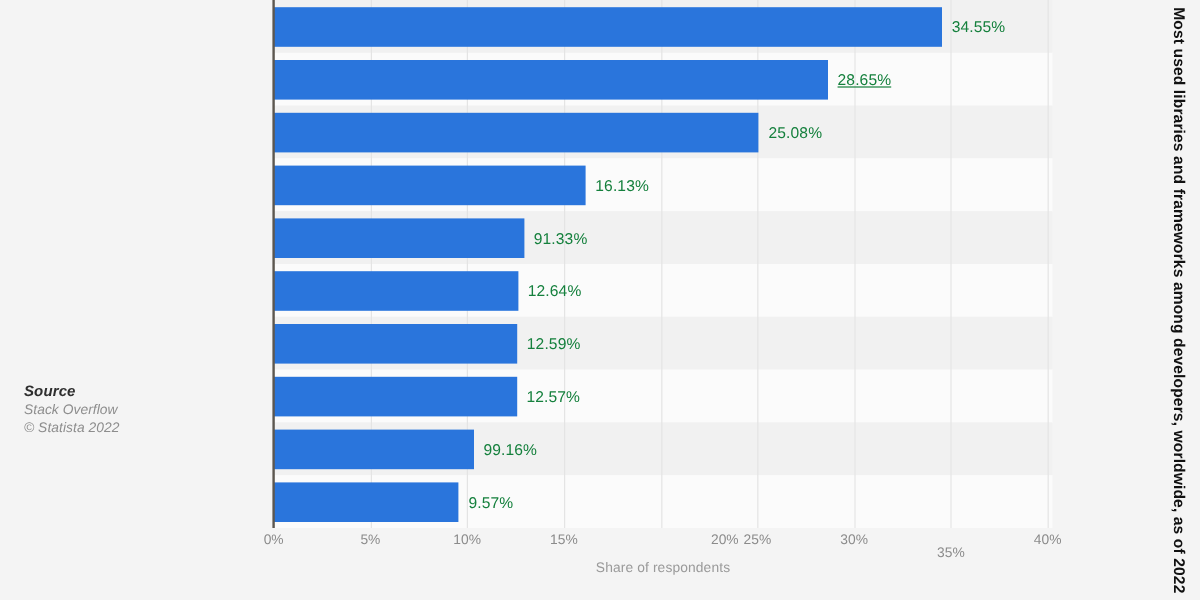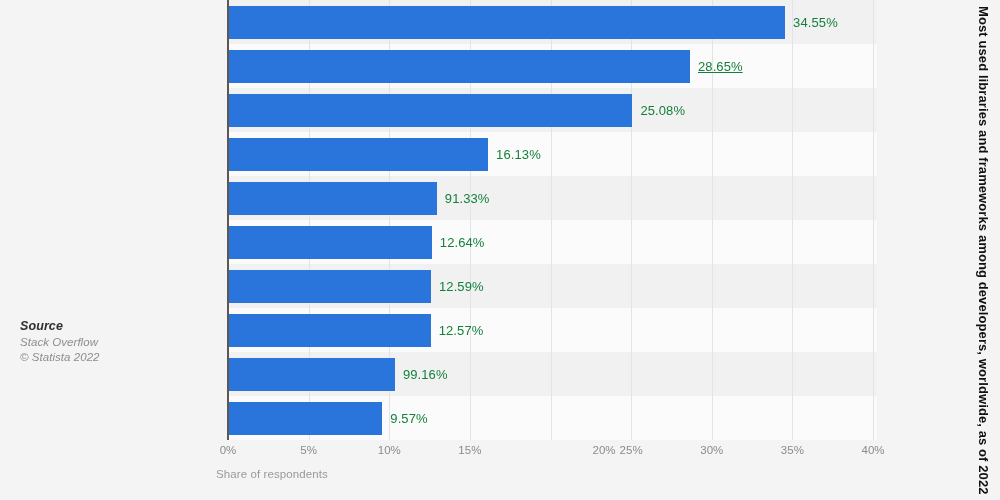--- a/index.html
+++ b/index.html
@@ -151,24 +151,24 @@
     position: absolute;
     top: 0;
     transform: translateX(-50%);
     font-size: 11.5px;
     color: #8b8b8b;
     white-space: nowrap;
   }
 
   .x-axis-title {
     position: absolute;
-    left: 216px;
+    left: 228px;
     width: 649px;
     top: 468px;
-    text-align: left;
+    text-align: center;
     font-size: 11.5px;
     color: #9a9a9a;
     letter-spacing: 0.1px;
   }
 </style>
 </head>
 <body>
 
 <div id="chart-root">
 
@@ -225,19 +225,19 @@
       </div>
     <div class="axis-y-line"></div>
     <div class="x-ticks" id="x-ticks">
         <div class="x-tick" style="left: 228px;">0%</div>
         <div class="x-tick" style="left: 308.625px;">5%</div>
         <div class="x-tick" style="left: 389.25px;">10%</div>
         <div class="x-tick" style="left: 469.875px;">15%</div>
         <div class="x-tick" style="left: 568px; margin-left: 36px;">20%</div>
         <div class="x-tick" style="left: 631.125px;">25%</div>
         <div class="x-tick" style="left: 711.75px;">30%</div>
-        <div class="x-tick" style="left: 792.375px;">35%</div>
+        <div class="x-tick" style="left: 792.375px; margin-top: 11px;">35%</div>
         <div class="x-tick" style="left: 873px;">40%</div>
       </div>
     <div class="x-axis-title">Share of respondents</div>
   </div>
 
 </div>
 
 </body></html>

